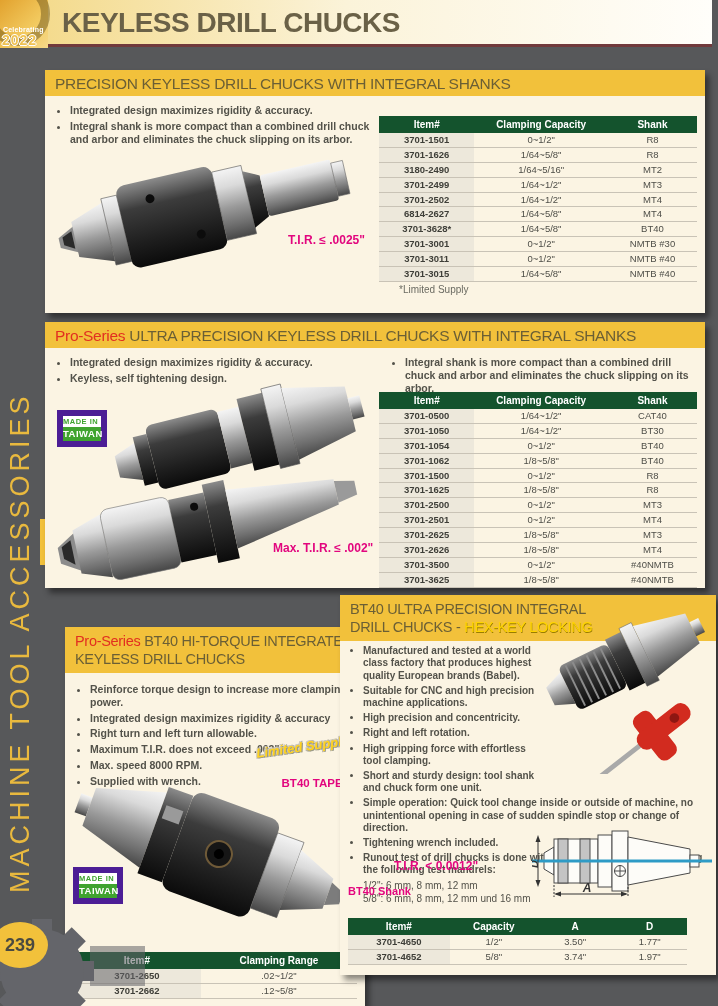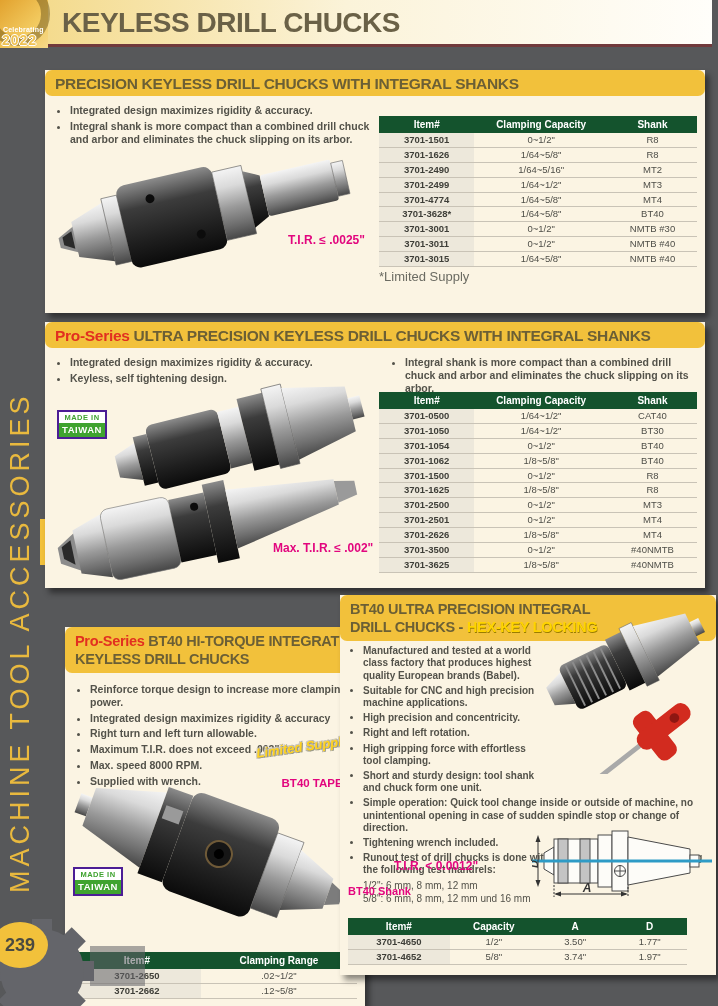--- a/index.html
+++ b/index.html
@@ -30,21 +30,21 @@
           border-radius:50%; display:flex; align-items:center; justify-content:center;
           font-size:18px; font-weight:bold; color:#4A4A40; z-index:2; }
 
   
   .panel { position:absolute; background:#FBF4E3; box-shadow:4px 5px 6px rgba(0,0,0,.45); }
   #panel1 { left:45px; top:70px;  width:660px; height:243px; }
   #panel2 { left:45px; top:322px; width:660px; height:266px; }
   #panel3 { left:45px; top:627px; width:300px; height:380px;margin-left:20px; }
   #panel4 { left:340px; top:595px; width:376px; height:380px; }
 
-  .band { background:#F2C13B; color:#6B5F35; font-weight:bold; letter-spacing:-.3px;border-radius:7px; }
+  .band { background:#F2C13B; color:#6B5F35; font-weight:normal; letter-spacing:-.3px; }
   .band-1line { height:26px; font-size:15.5px; padding:5px 0 0 10px; }
   .band-2line { font-size:14.5px; line-height:1.25; padding:5px 0 5px 10px; }
   .band .red { color:#E22F20; }
   .band .hl  { color:#FFD400; text-shadow:.5px .5px 0 #9a7d00; }
 
   ul.bullets { margin:0; padding-left:15px; color:#53524A; }
   ul.bullets li { margin-bottom:3px; line-height:1.22;font-weight:bold; }
   .f105 { font-size:10.5px; } .f10 { font-size:10px; }
 
   .tir { position:absolute; color:#E2057E; font-weight:bold; font-size:12px; white-space:nowrap; }
@@ -57,24 +57,24 @@
   table.cat td.c0 { background:#EDE8DB; font-weight:bold; color:#3E3E38; }
   .tbl-wrap { position:absolute; }
   #tbl1 { right:8px; top:46px; width:318px; }
   #tbl2 { right:8px; top:70px; width:318px; }
   #tbl3 { left:8px; bottom:8px; width:284px; }
   #tbl4 { left:8px; bottom:10px; width:339px; }
   #tbl1 td:nth-child(1),#tbl1 th:nth-child(1){width:30%;} #tbl1 td:nth-child(2),#tbl1 th:nth-child(2){width:42%;}
   #tbl2 td:nth-child(1),#tbl2 th:nth-child(1){width:30%;} #tbl2 td:nth-child(2),#tbl2 th:nth-child(2){width:42%;}
   #tbl3 td:nth-child(1),#tbl3 th:nth-child(1){width:45%;}
   #tbl4 td:nth-child(1),#tbl4 th:nth-child(1){width:30%;} #tbl4 td:nth-child(2),#tbl4 th:nth-child(2){width:26%;}
-  .footnote { font-size:13px; color:#6B6B62; margin-top:2px; }
+  .footnote { font-size:10px; color:#6B6B62; margin-top:2px;margin-left:20px; }
 
   
-  .made-in { position:absolute; width:50px; text-align:center; border:2px solid #4c1d95; background:#fff;
+  .made-in { position:absolute; width:50px; border:6px solid #4c1d95; background:#fff;
              font-weight:bold; line-height:1; z-index:3; }
   .made-in .l1 { font-size:7.5px; color:#3FA32F; padding:1.5px 0; letter-spacing:.5px; }
   .made-in .l2 { font-size:9.5px; color:#fff; background:#3FA32F; padding:2px 0 2.5px; letter-spacing:.5px; }
   .limited { position:absolute; transform:rotate(-8deg); font-style:italic; font-weight:bold; font-size:13px;
              color:#FFD21E; text-shadow:1px 1px 0 #9a9a8a,-1px -1px 0 #cfcabb,1px -1px 0 #b9b4a5,-1px 1px 0 #b9b4a5; }
   .photo { position:absolute; }
   .p4-body { padding:4px 8px 0 8px; }
   .p4-photo { float:right; width:175px; height:175px; margin:-46px -6px 0 4px; position:relative; z-index:4; }
   .mandrels { padding-left:15px; font-size:10px; color:#53524A; line-height:1.3; }
 </style>
@@ -184,31 +184,36 @@
               <td class="c0">3701-1501</td>
               <td>0~1/2"</td>
               <td>R8</td>
             </tr>
             <tr>
               <td class="c0">3701-1626</td>
               <td>1/64~5/8"</td>
               <td>R8</td>
             </tr>
             <tr>
-              <td class="c0">3701-2490</td>
+              <td class="c0">3180-2490</td>
               <td>1/64~5/16"</td>
               <td>MT2</td>
             </tr>
             <tr>
               <td class="c0">3701-2499</td>
               <td>1/64~1/2"</td>
               <td>MT3</td>
             </tr>
             <tr>
-              <td class="c0">3701-4774</td>
+              <td class="c0">3701-2502</td>
+              <td>1/64~1/2"</td>
+              <td>MT4</td>
+            </tr>
+            <tr>
+              <td class="c0">6814-2627</td>
               <td>1/64~5/8"</td>
               <td>MT4</td>
             </tr>
             <tr>
               <td class="c0">3701-3628*</td>
               <td>1/64~5/8"</td>
               <td>BT40</td>
             </tr>
             <tr>
               <td class="c0">3701-3001</td>
@@ -316,20 +321,25 @@
             </tr>
             <tr>
               <td class="c0">3701-2500</td>
               <td>0~1/2"</td>
               <td>MT3</td>
             </tr>
             <tr>
               <td class="c0">3701-2501</td>
               <td>0~1/2"</td>
               <td>MT4</td>
+            </tr>
+            <tr>
+              <td class="c0">3701-2625</td>
+              <td>1/8~5/8"</td>
+              <td>MT3</td>
             </tr>
             <tr>
               <td class="c0">3701-2626</td>
               <td>1/8~5/8"</td>
               <td>MT4</td>
             </tr>
             <tr>
               <td class="c0">3701-3500</td>
               <td>0~1/2"</td>
               <td>#40NMTB</td>

